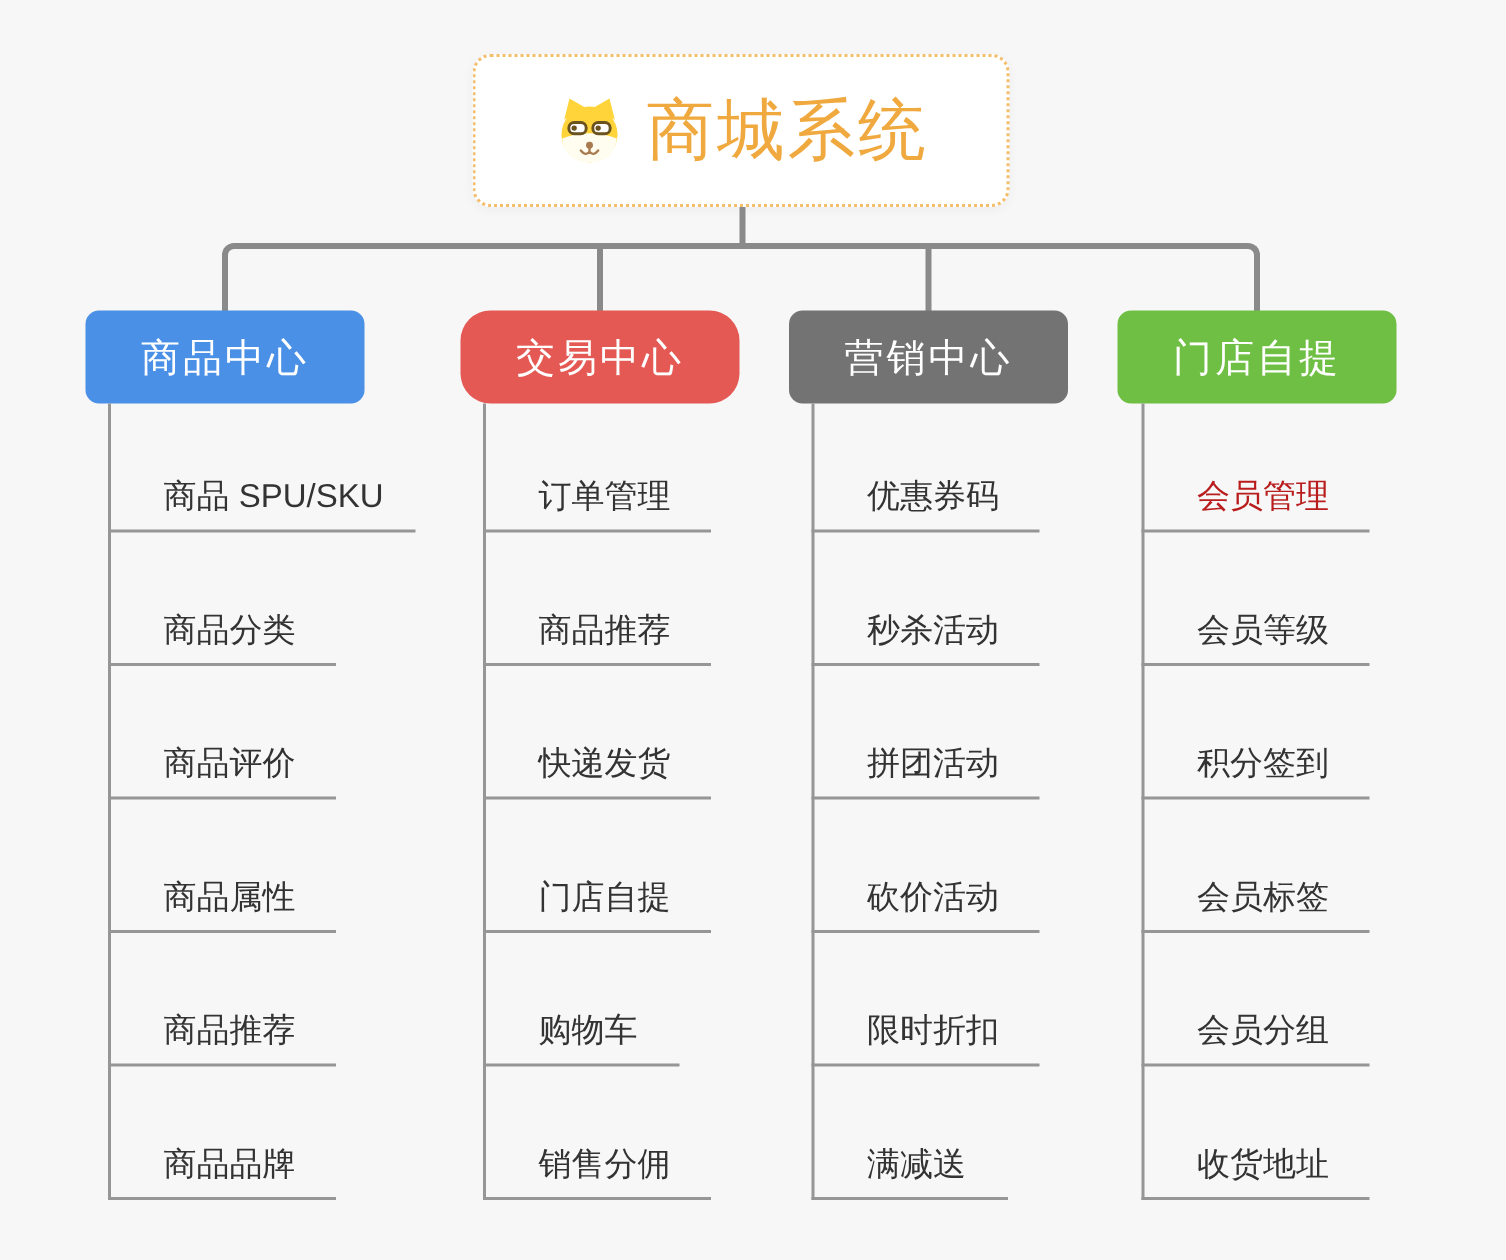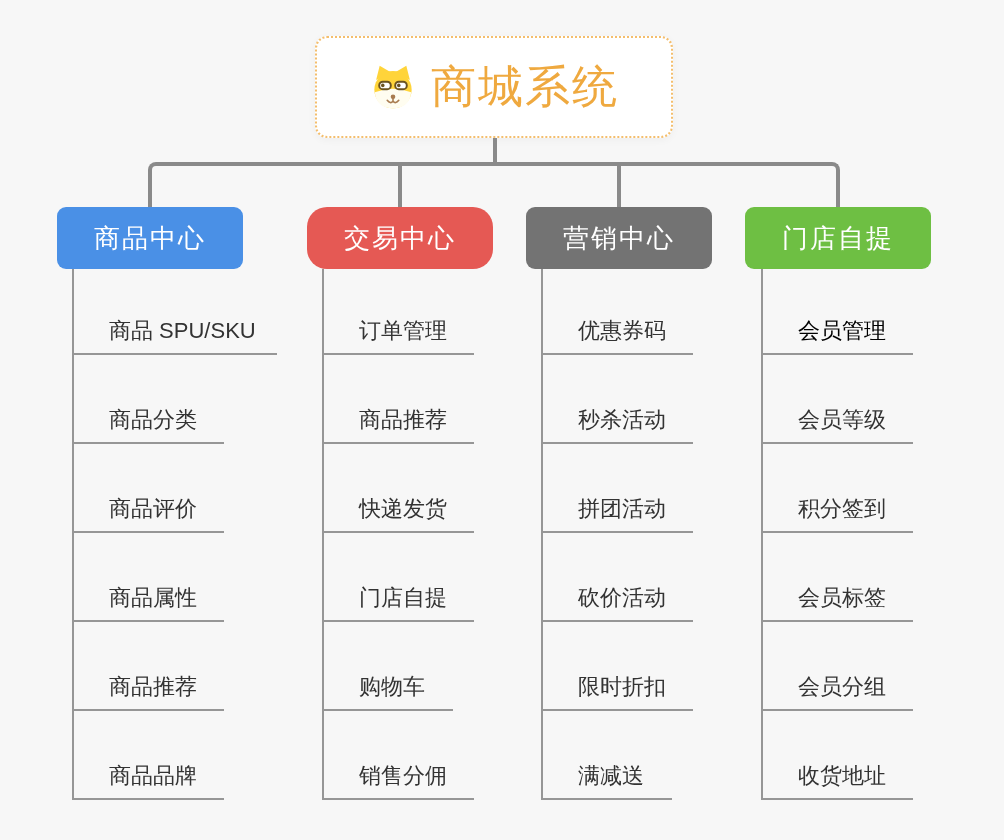--- a/index.html
+++ b/index.html
@@ -103,20 +103,20 @@
   <div class="leaf-item" style="left: 322px; top: 665px; width: 131px; color: rgb(51, 51, 51); border-color: rgb(150, 150, 150);">购物车</div>
   <div class="leaf-item" style="left: 322px; top: 754px; width: 152px; color: rgb(51, 51, 51); border-color: rgb(150, 150, 150);">销售分佣</div>
 
   <div class="leaf-item" style="left: 541px; top: 309px; width: 152px; color: rgb(51, 51, 51); border-color: rgb(150, 150, 150);">优惠券码</div>
   <div class="leaf-item" style="left: 541px; top: 398px; width: 152px; color: rgb(51, 51, 51); border-color: rgb(150, 150, 150);">秒杀活动</div>
   <div class="leaf-item" style="left: 541px; top: 487px; width: 152px; color: rgb(51, 51, 51); border-color: rgb(150, 150, 150);">拼团活动</div>
   <div class="leaf-item" style="left: 541px; top: 576px; width: 152px; color: rgb(51, 51, 51); border-color: rgb(150, 150, 150);">砍价活动</div>
   <div class="leaf-item" style="left: 541px; top: 665px; width: 152px; color: rgb(51, 51, 51); border-color: rgb(150, 150, 150); text-align: center;">限时折扣</div>
   <div class="leaf-item" style="left: 541px; top: 754px; width: 131px; color: rgb(51, 51, 51); border-color: rgb(150, 150, 150);">满减送</div>
 
-  <div class="leaf-item" style="left: 761px; top: 309px; width: 152px; color: #000000; border-color: rgb(150, 150, 150);">会员管理</div>
+  <div class="leaf-item" style="left: 761px; top: 309px; width: 152px; color: #b91c1c; border-color: rgb(150, 150, 150);">会员管理</div>
   <div class="leaf-item" style="left: 761px; top: 398px; width: 152px; color: rgb(51, 51, 51); border-color: rgb(150, 150, 150);">会员等级</div>
   <div class="leaf-item" style="left: 761px; top: 487px; width: 152px; color: rgb(51, 51, 51); border-color: rgb(150, 150, 150);">积分签到</div>
   <div class="leaf-item" style="left: 761px; top: 665px; width: 152px; color: rgb(51, 51, 51); border-color: rgb(150, 150, 150);">会员分组</div>
   <div class="leaf-item" style="left: 761px; top: 576px; width: 152px; color: rgb(51, 51, 51); border-color: rgb(150, 150, 150);">会员标签</div>
   <div class="leaf-item" style="left: 761px; top: 754px; width: 152px; color: rgb(51, 51, 51); border-color: rgb(150, 150, 150);">收货地址</div>
 
 </div>
 
 </body></html>

